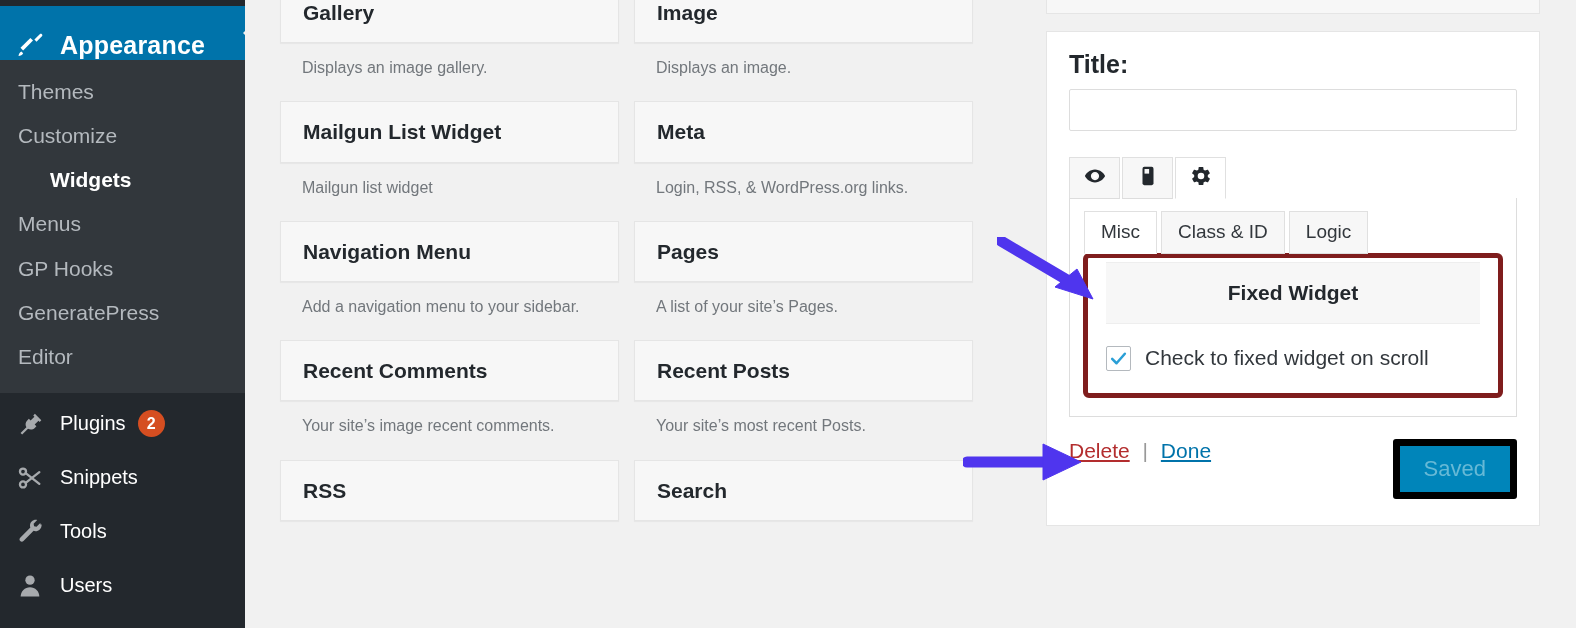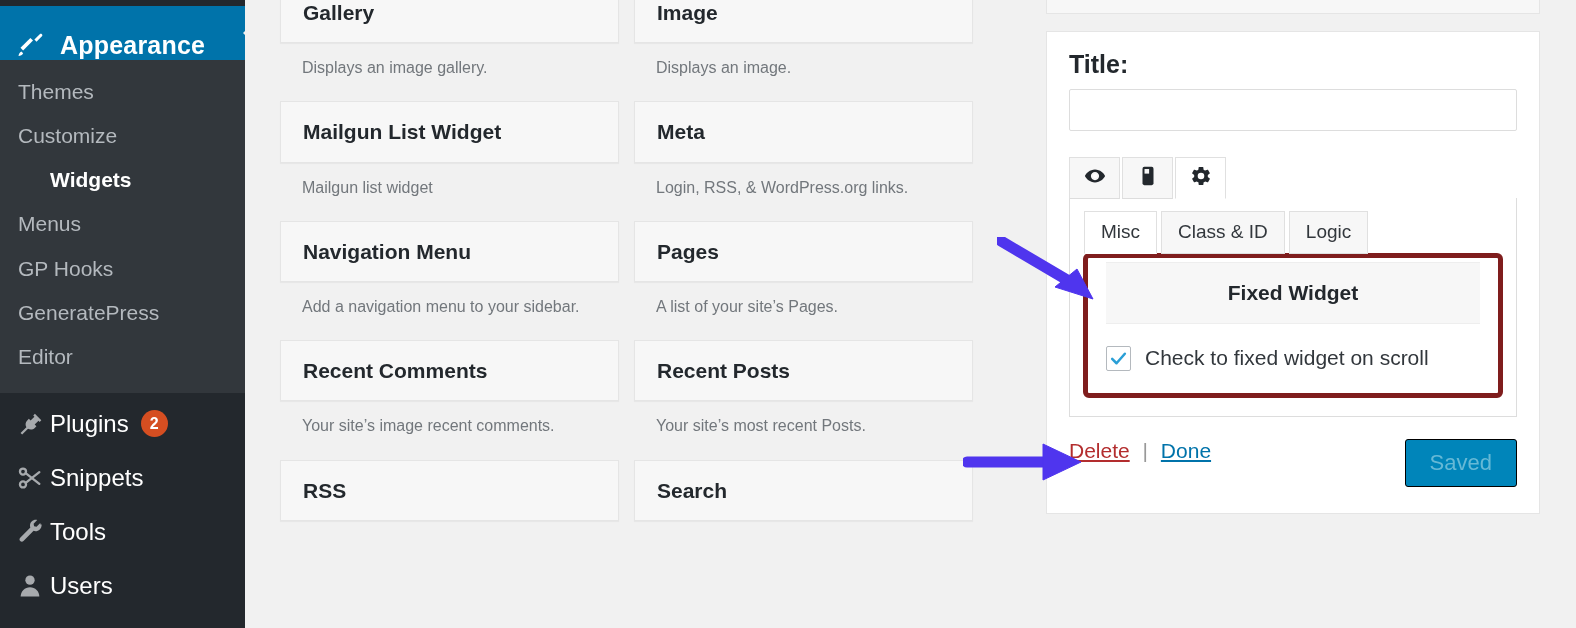--- a/index.html
+++ b/index.html
@@ -58,21 +58,21 @@
     display: flex; align-items: center;
     padding: 13px 0 13px 16px;
     cursor: pointer;
     position: relative;
   }
   .menu-item .mi-icon {
     width: 34px; flex: 0 0 34px;
     display: flex; align-items: center; justify-content: flex-start;
   }
   .menu-item .mi-label {
-    font-size: 24px; color: #fff; font-weight: 400;
+    font-size: 20px; color: #fff; margin-left: 10px; font-weight: 400;
   }
   .badge {
     display: inline-flex; align-items: center; justify-content: center;
     min-width: 27px; height: 27px; border-radius: 14px;
     background: #d54e21; color: #fff;
     font-size: 16px; font-weight: 600;
     margin-left: 12px; padding: 0 7px;
   }
 
   
@@ -207,21 +207,21 @@
   .cw-foot {
     display: flex; align-items: flex-start; justify-content: space-between;
     padding: 22px 0 6px 0;
   }
   .foot-links { font-size: 21px; color: #555; }
   .link-delete { color: #b32d2e; text-decoration: underline; cursor: pointer; }
   .link-sep { color: #999; margin: 0 7px; }
   .link-done { color: #0073aa; text-decoration: underline; cursor: pointer; }
   .btn-saved {
     background: #0085ba; color: #66b9d6;
-    border: 1px solid #000000; border-radius: 3px;
+    border: 7px solid #000000; border-radius: 3px;
     font-size: 22px; padding: 10px 24px;
     cursor: default;
     font-family: inherit;
   }
 
   
   .arrow { position: absolute; pointer-events: none; z-index: 40; }
   #arrow-tabs { left: 997px; top: 237px; }
   #arrow-check { left: 963px; top: 440px; }
 </style>

